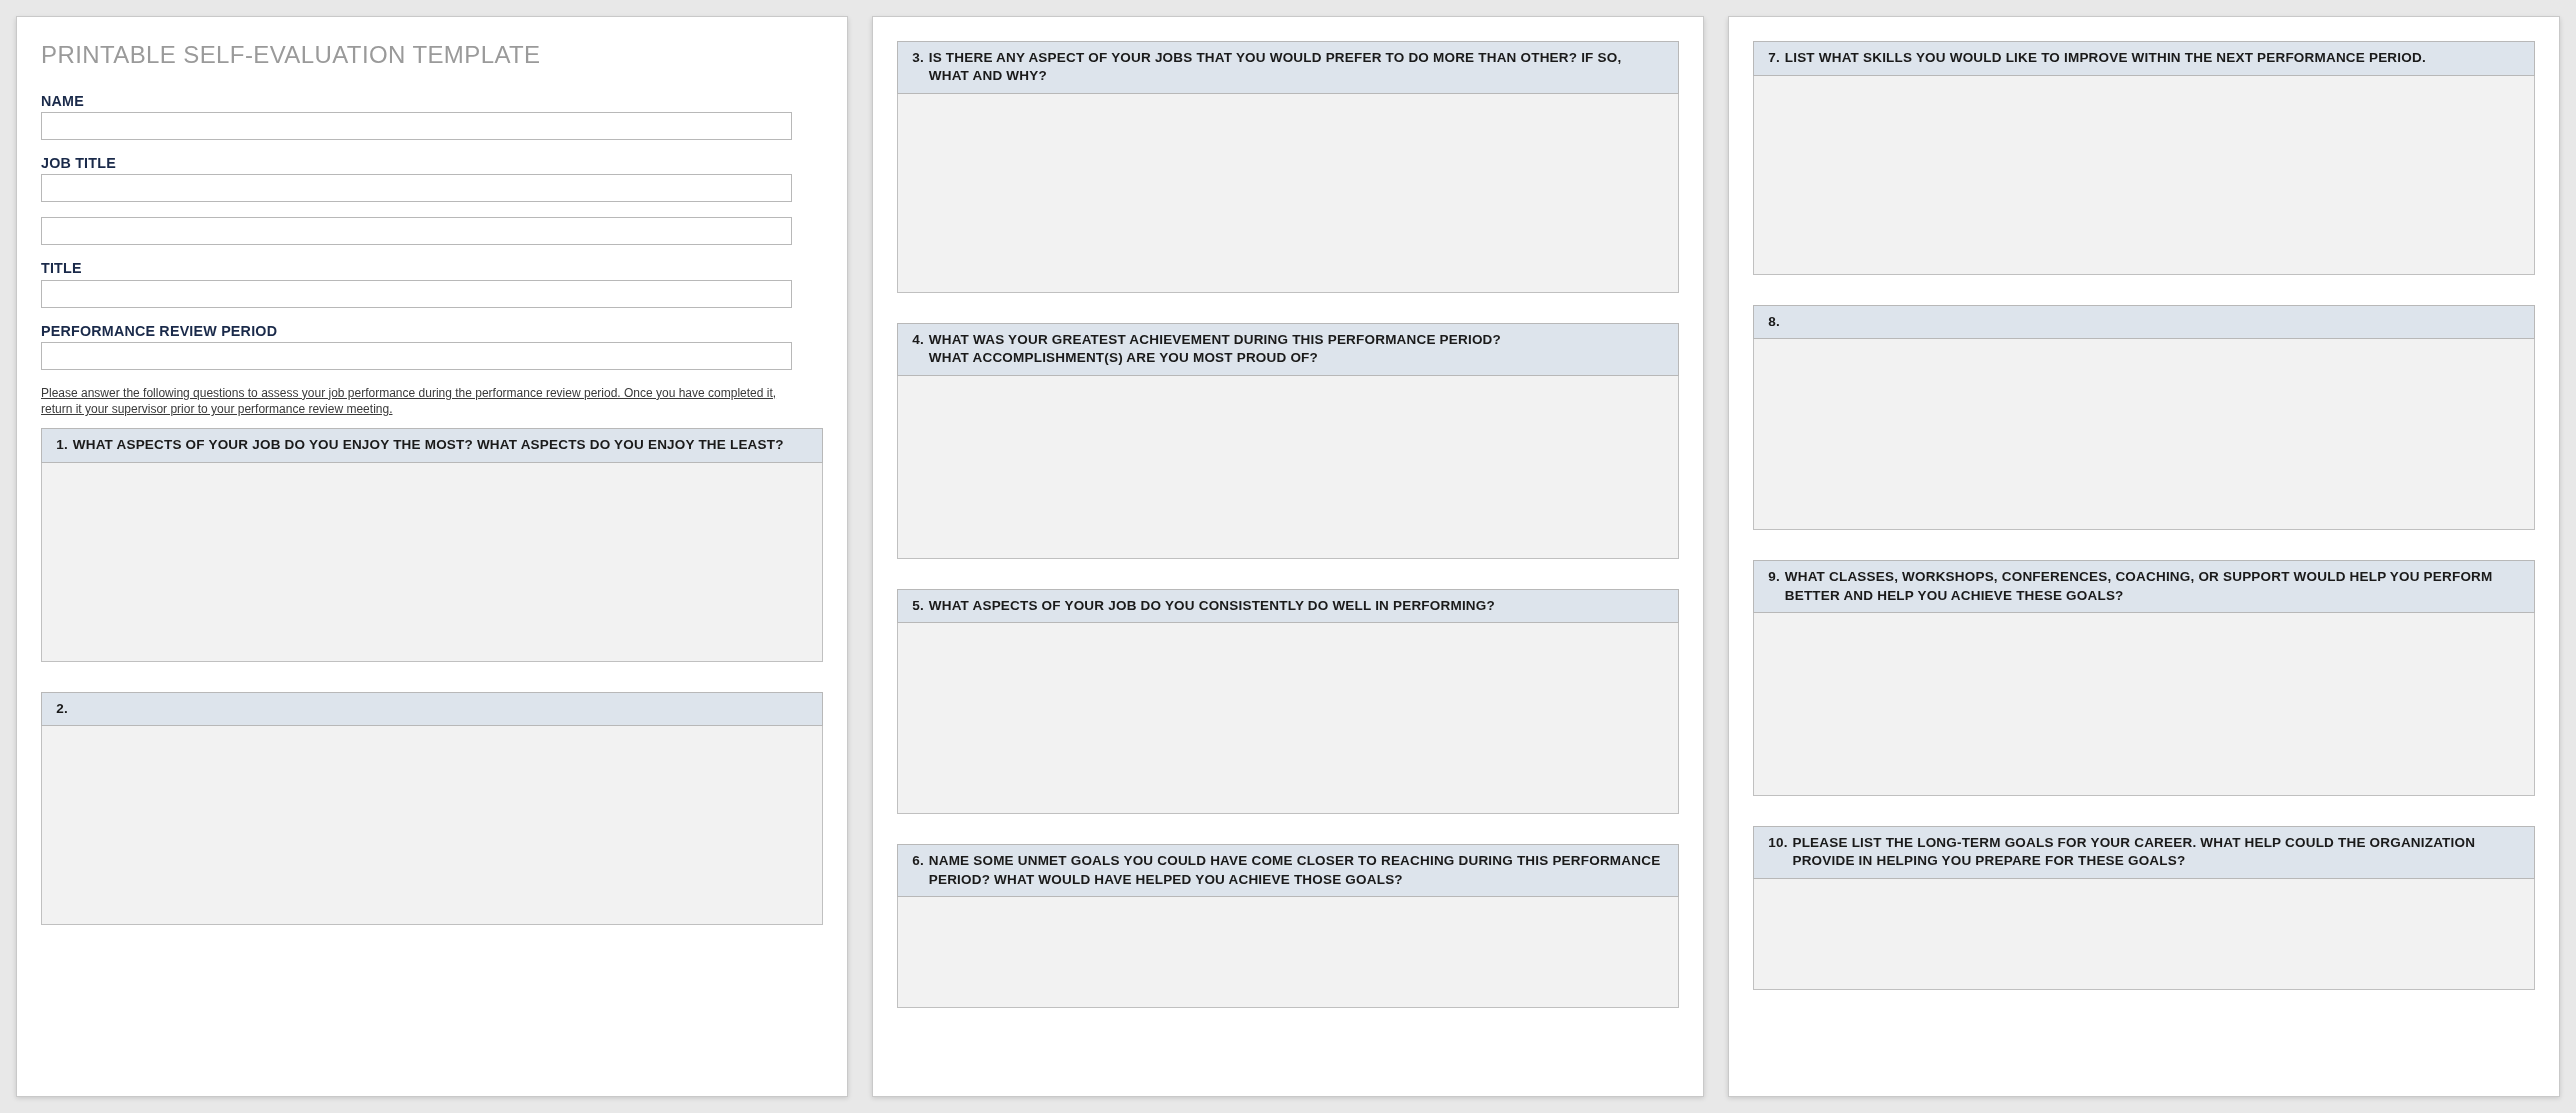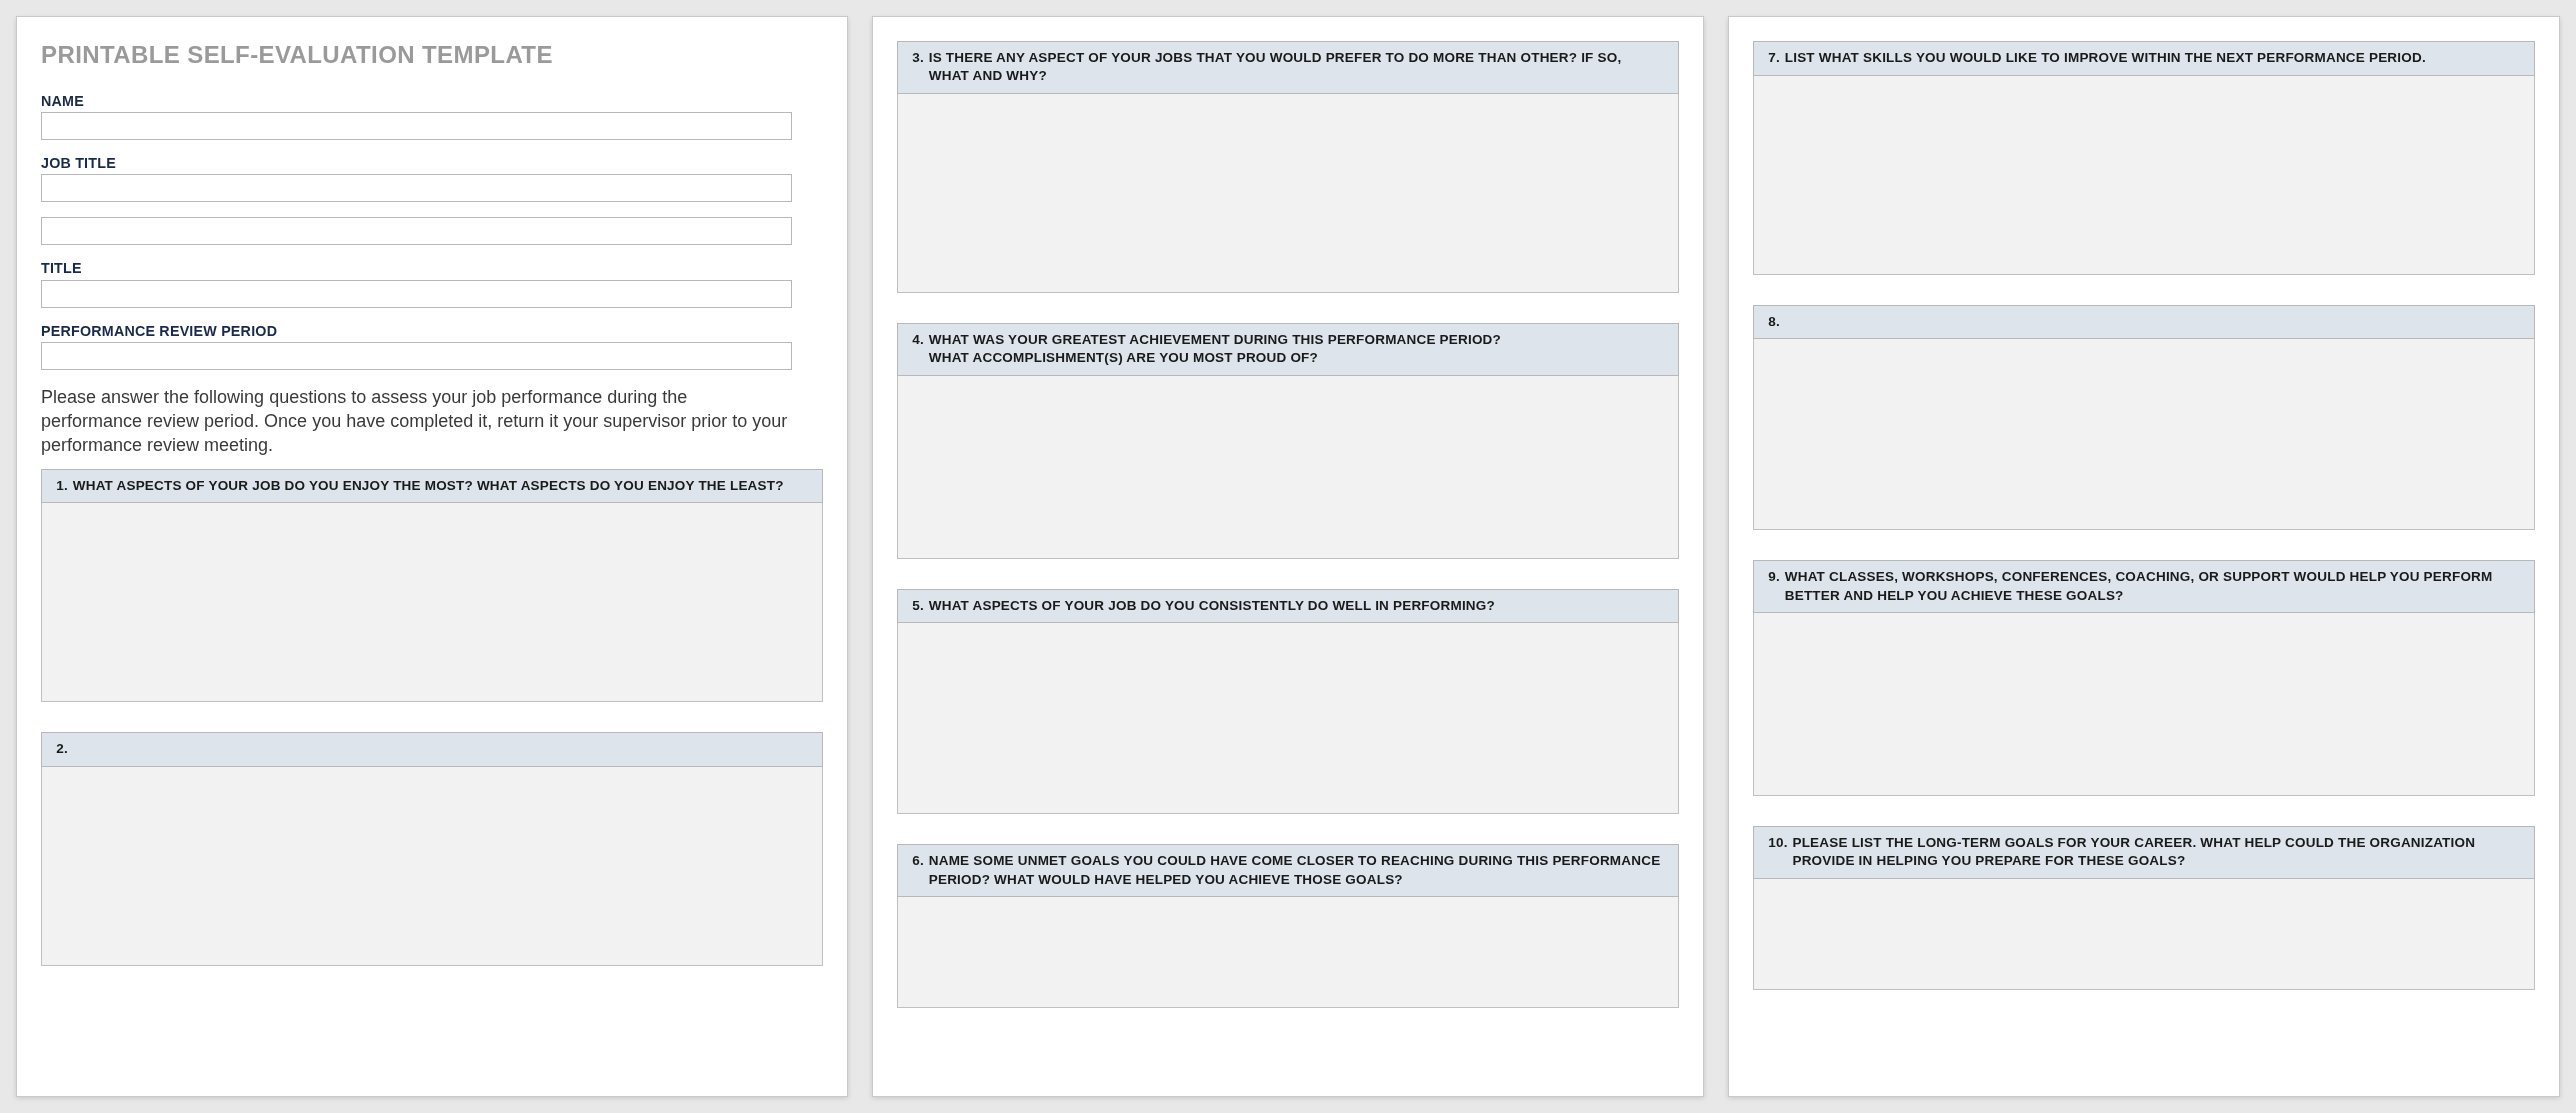--- a/index.html
+++ b/index.html
@@ -23,21 +23,21 @@
     flex: 1;
     background: #fff;
     border: 0.8px solid #c9c9c9;
     box-shadow: 0 1.6px 4.8px rgba(0,0,0,0.15);
     padding: 24px 24px 16px 24px;
     position: relative;
     overflow: hidden;
   }
   .doc-title {
     font-size: 24px;
-    font-weight: bold;
+    font-weight: normal;
     color: #9a9a9a;
     letter-spacing: 0.4px;
     margin: 0 0 24px 0;
   }
   .field-block { margin-bottom: 15px; }
   .field-label {
     font-size: 14.3px;
     font-weight: bold;
     color: #1a2a4a;
     letter-spacing: 0.2px;
@@ -46,25 +46,26 @@
   .field-input {
     width: 763px;
     max-width: 96%;
     height: 28px;
     border: 0.8px solid #b8b8b8;
     background: #fff;
     font-size: 14.3px;
     padding: 0 6.4px;
   }
   .instructions {
-    font-size: 18px;
+    font-size: 12px;
     color: #3a3a3a;
     line-height: 1.35;
     margin: 8px 0 11px 0;
     max-width: 96%;
+    text-decoration: underline;
   }
   .qa-block { margin-bottom: 27px; }
   .qa-block.first-on-p1 { margin-top: 0; }
   .q-header {
     width: 100%;
     min-height: 32px;
     background: #dde4ec;
     border: 0.8px solid #b8b8b8;
     padding: 7.2px 14.3px 7.2px 14.3px;
     font-size: 13.5px;

